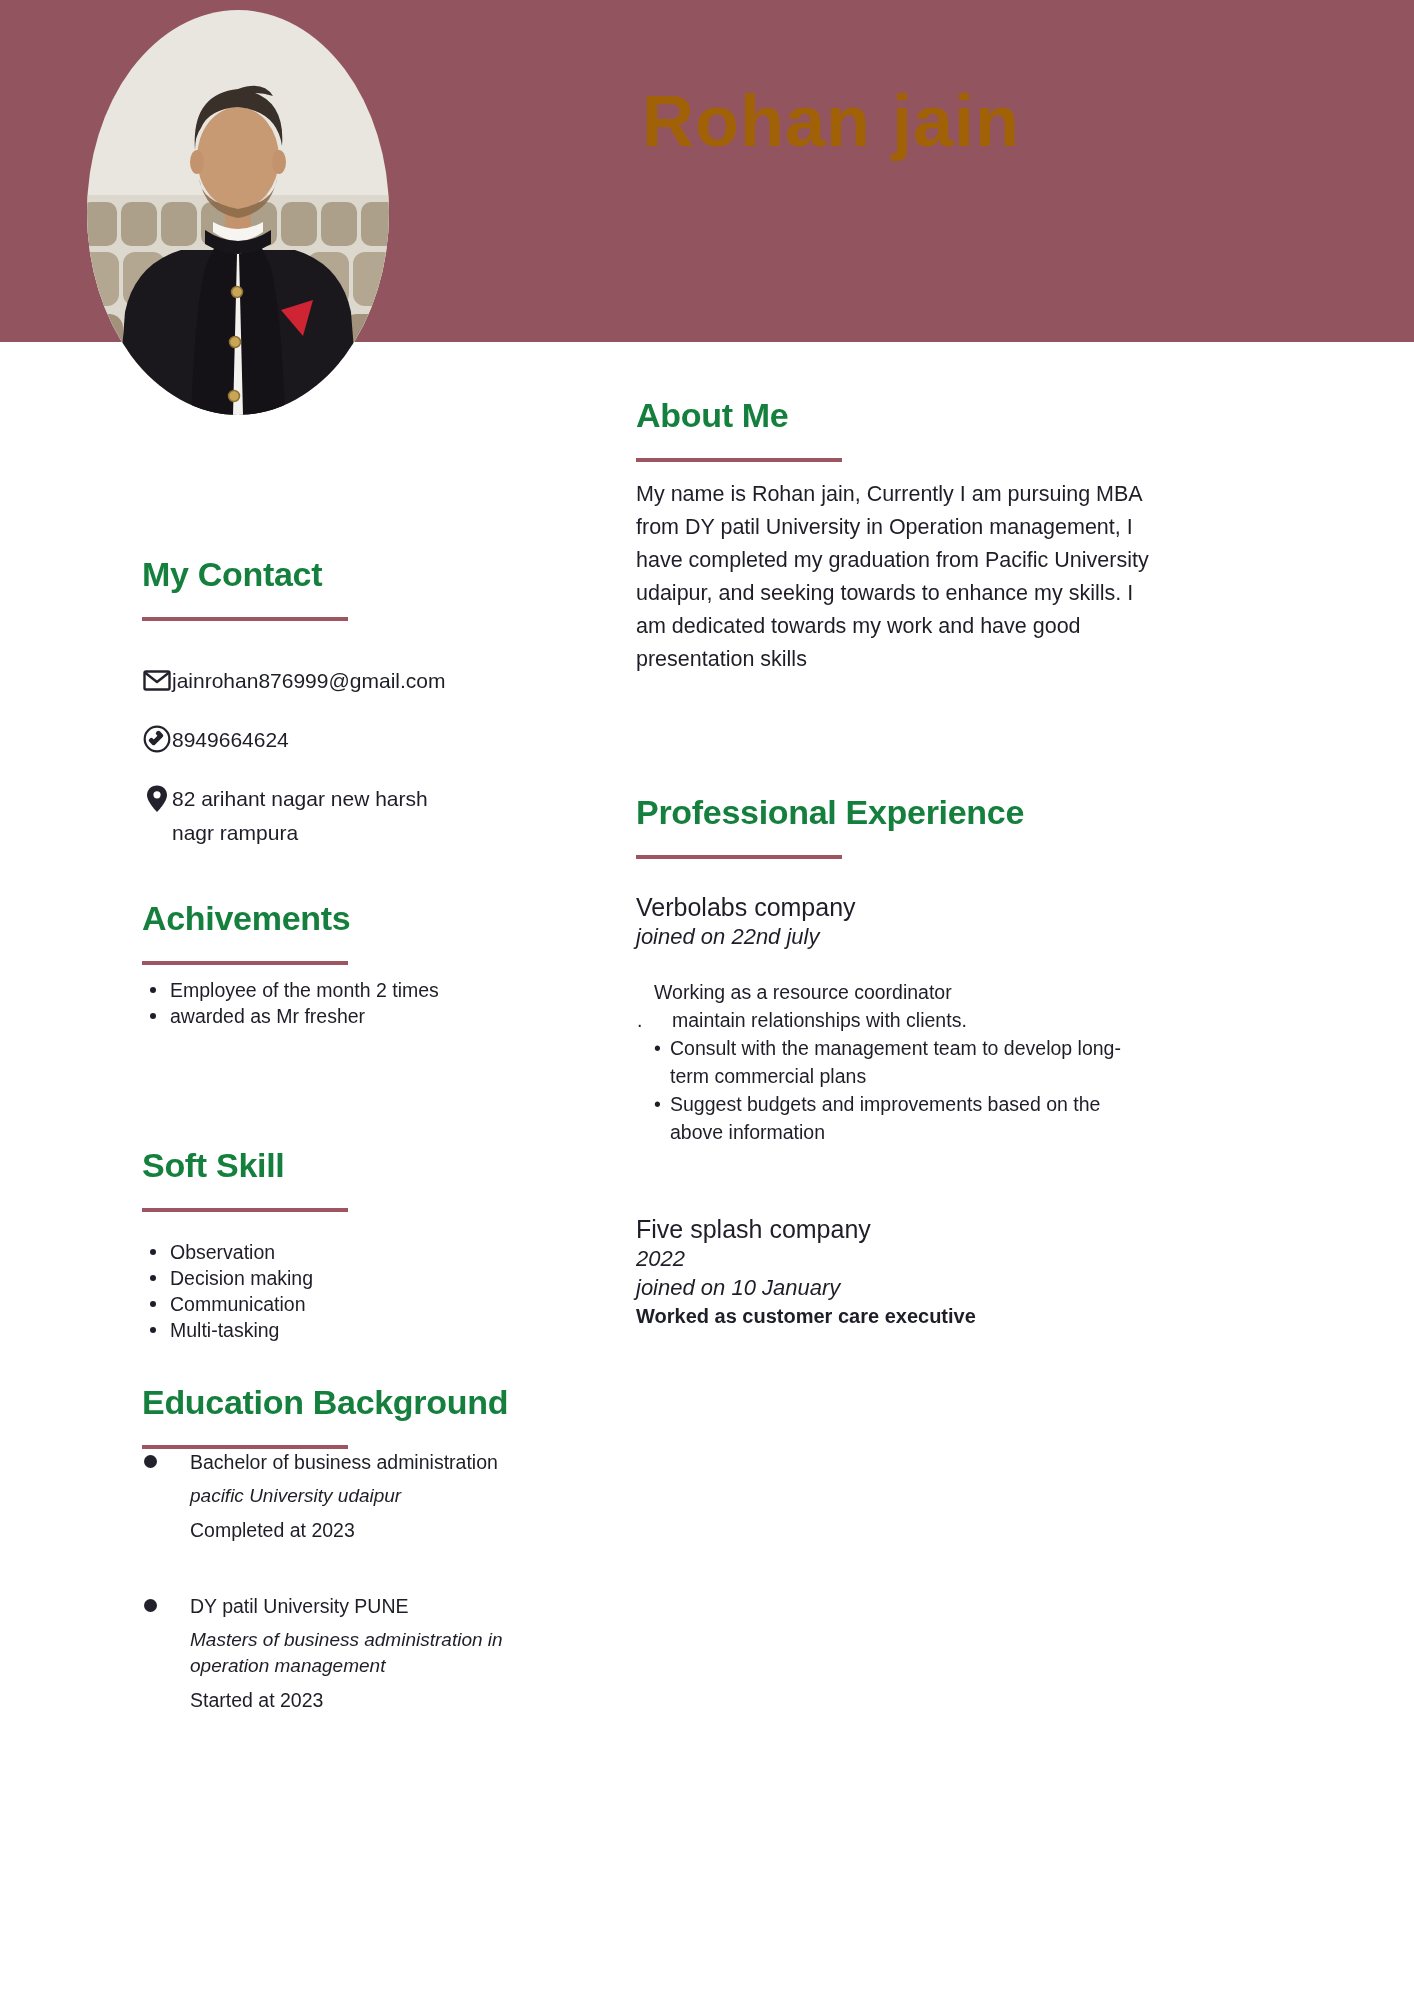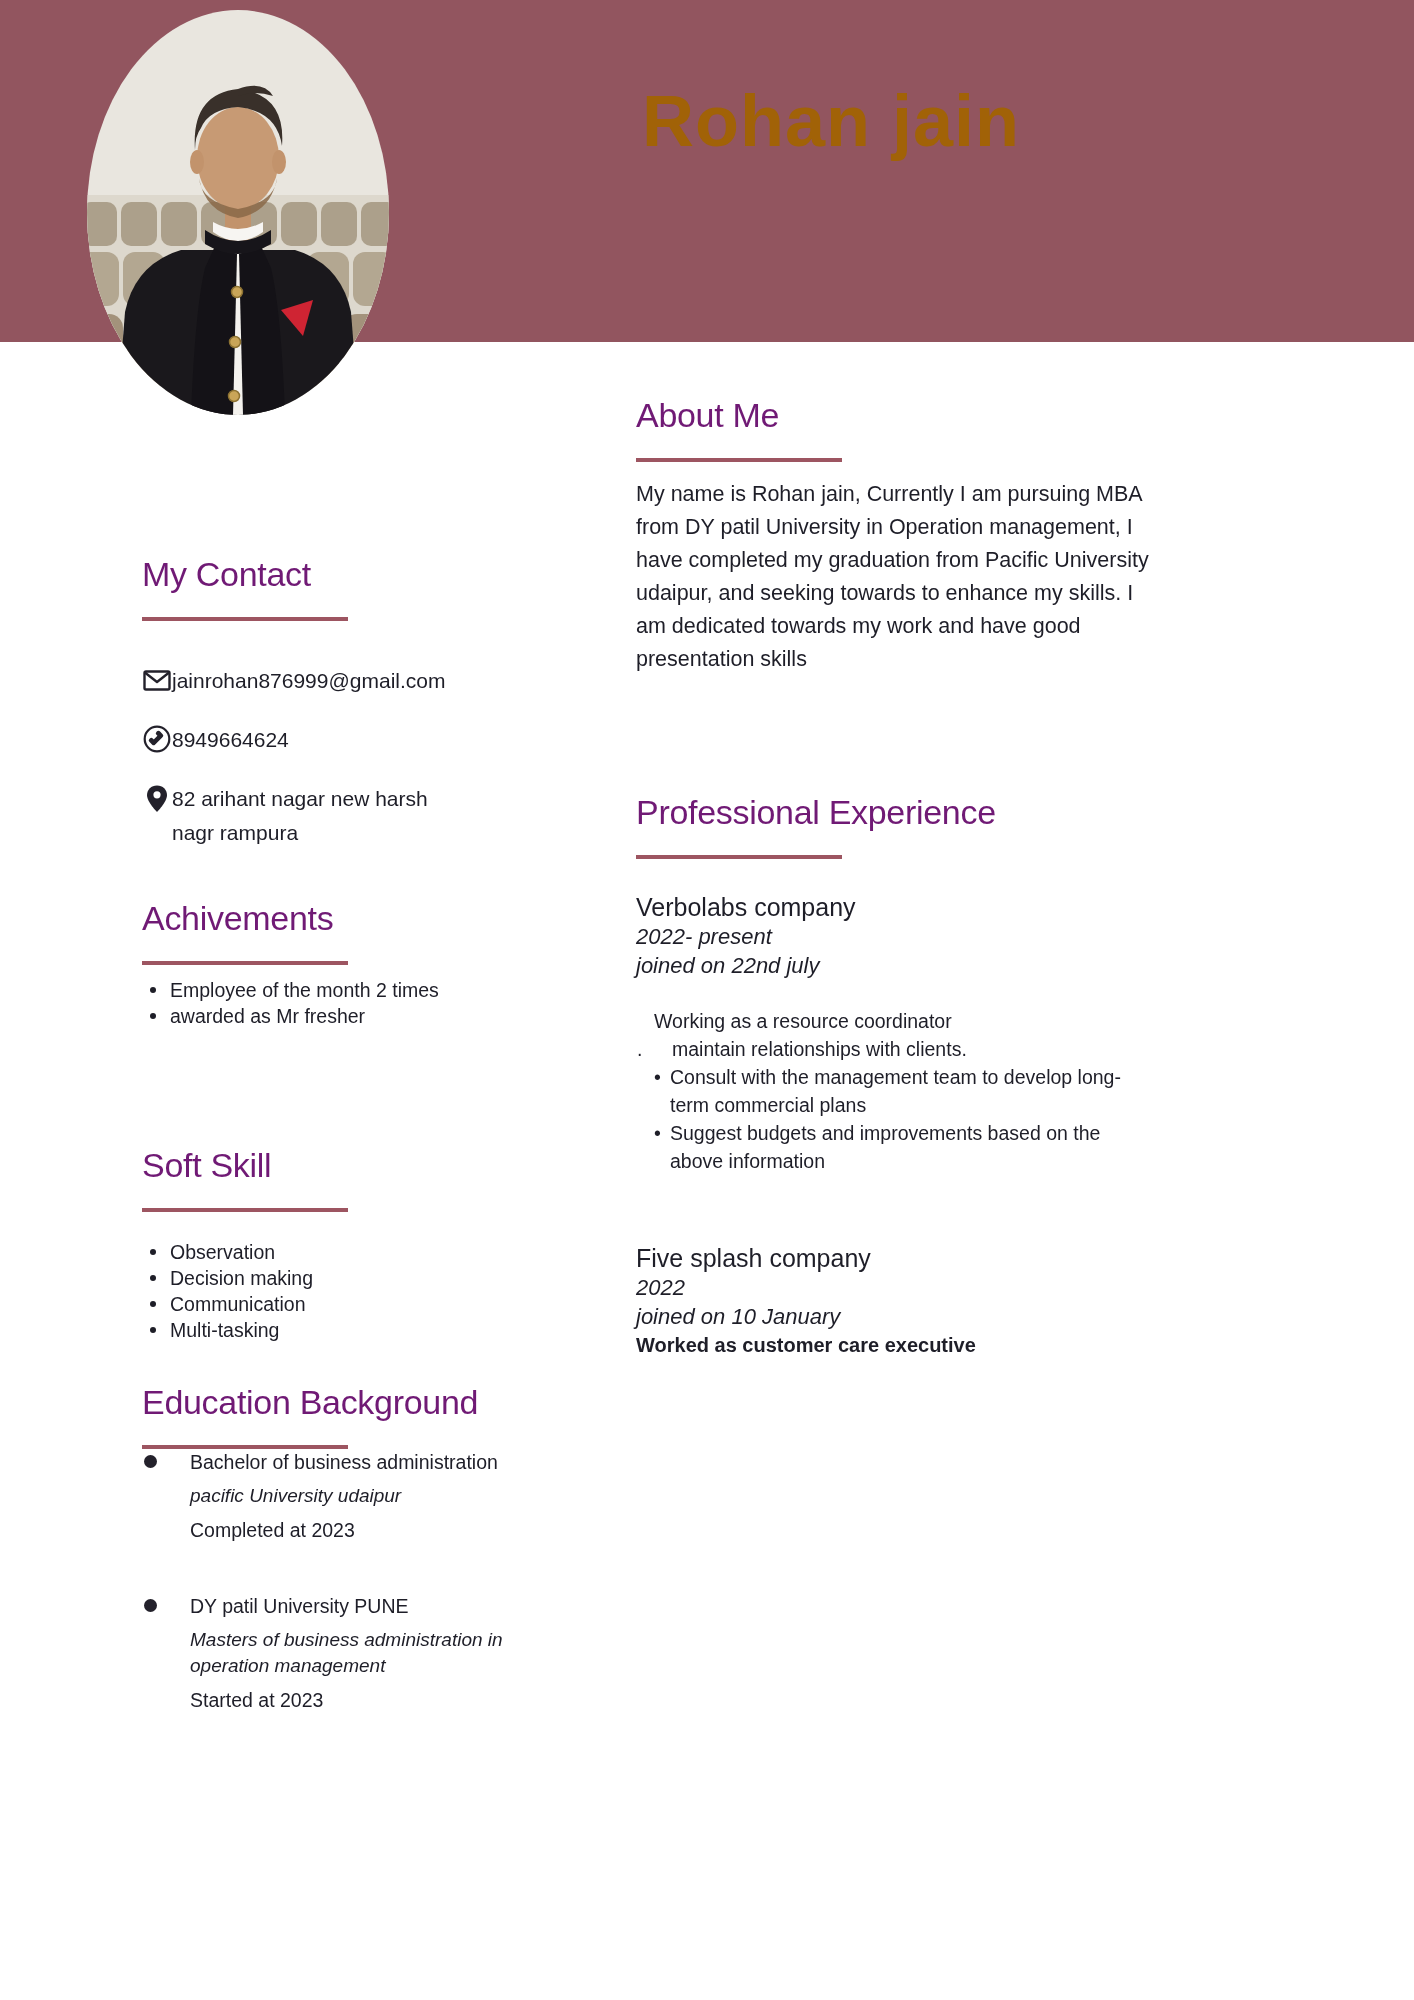--- a/index.html
+++ b/index.html
@@ -8,21 +8,21 @@
     font-family:"Liberation Sans",sans-serif;color:#1e1e28;overflow:hidden;
   }
   .band{position:absolute;left:0;top:0;width:1414px;height:342px;background:#92555f;}
   .photo{position:absolute;left:87px;top:10px;width:302px;height:405px;}
   .photo svg{display:block;width:100%;height:100%;}
   .title{
     position:absolute;left:642px;top:84px;margin:0;
     font-size:72px;line-height:1.05;font-weight:bold;color:#a16207;letter-spacing:1px;
   }
   .sec{position:absolute;}
-  .sec h2{margin:0;font-size:34px;line-height:1;font-weight:normal;color:#701a75;letter-spacing:-0.3px;}
+  .sec h2{margin:0;font-size:34px;line-height:1;font-weight:bold;color:#15803d;letter-spacing:-0.3px;}
   .rule{width:206px;height:4px;background:#9d5561;margin-top:26px;}
 
   #sec-contact{left:142px;top:557px;width:420px;}
   #sec-achievements{left:142px;top:901px;width:420px;}
   #sec-softskill{left:142px;top:1148px;width:420px;}
   #sec-education{left:142px;top:1385px;width:440px;}
   #sec-about{left:636px;top:398px;width:520px;}
   #sec-exp{left:636px;top:795px;width:530px;}
 
   .contact-list{margin-top:43px;display:flex;flex-direction:column;gap:25px;}
@@ -171,21 +171,20 @@
       </div>
     </div>
   </section>
 
   <section class="sec" id="sec-exp">
     <h2>Professional Experience</h2>
     <div class="rule"></div>
 
     <div class="job">
       <div class="job-company">Verbolabs company</div>
-      <div class="job-period">2022- present</div>
       <div class="job-joined">joined on 22nd july</div>
       <div class="duties">
         <div class="duty m-none">
           <span class="marker"></span>
           <span>Working as a resource coordinator</span>
         </div>
         <div class="duty m-dot">
           <span class="marker">.</span>
           <span>maintain relationships with clients.</span>
         </div>

